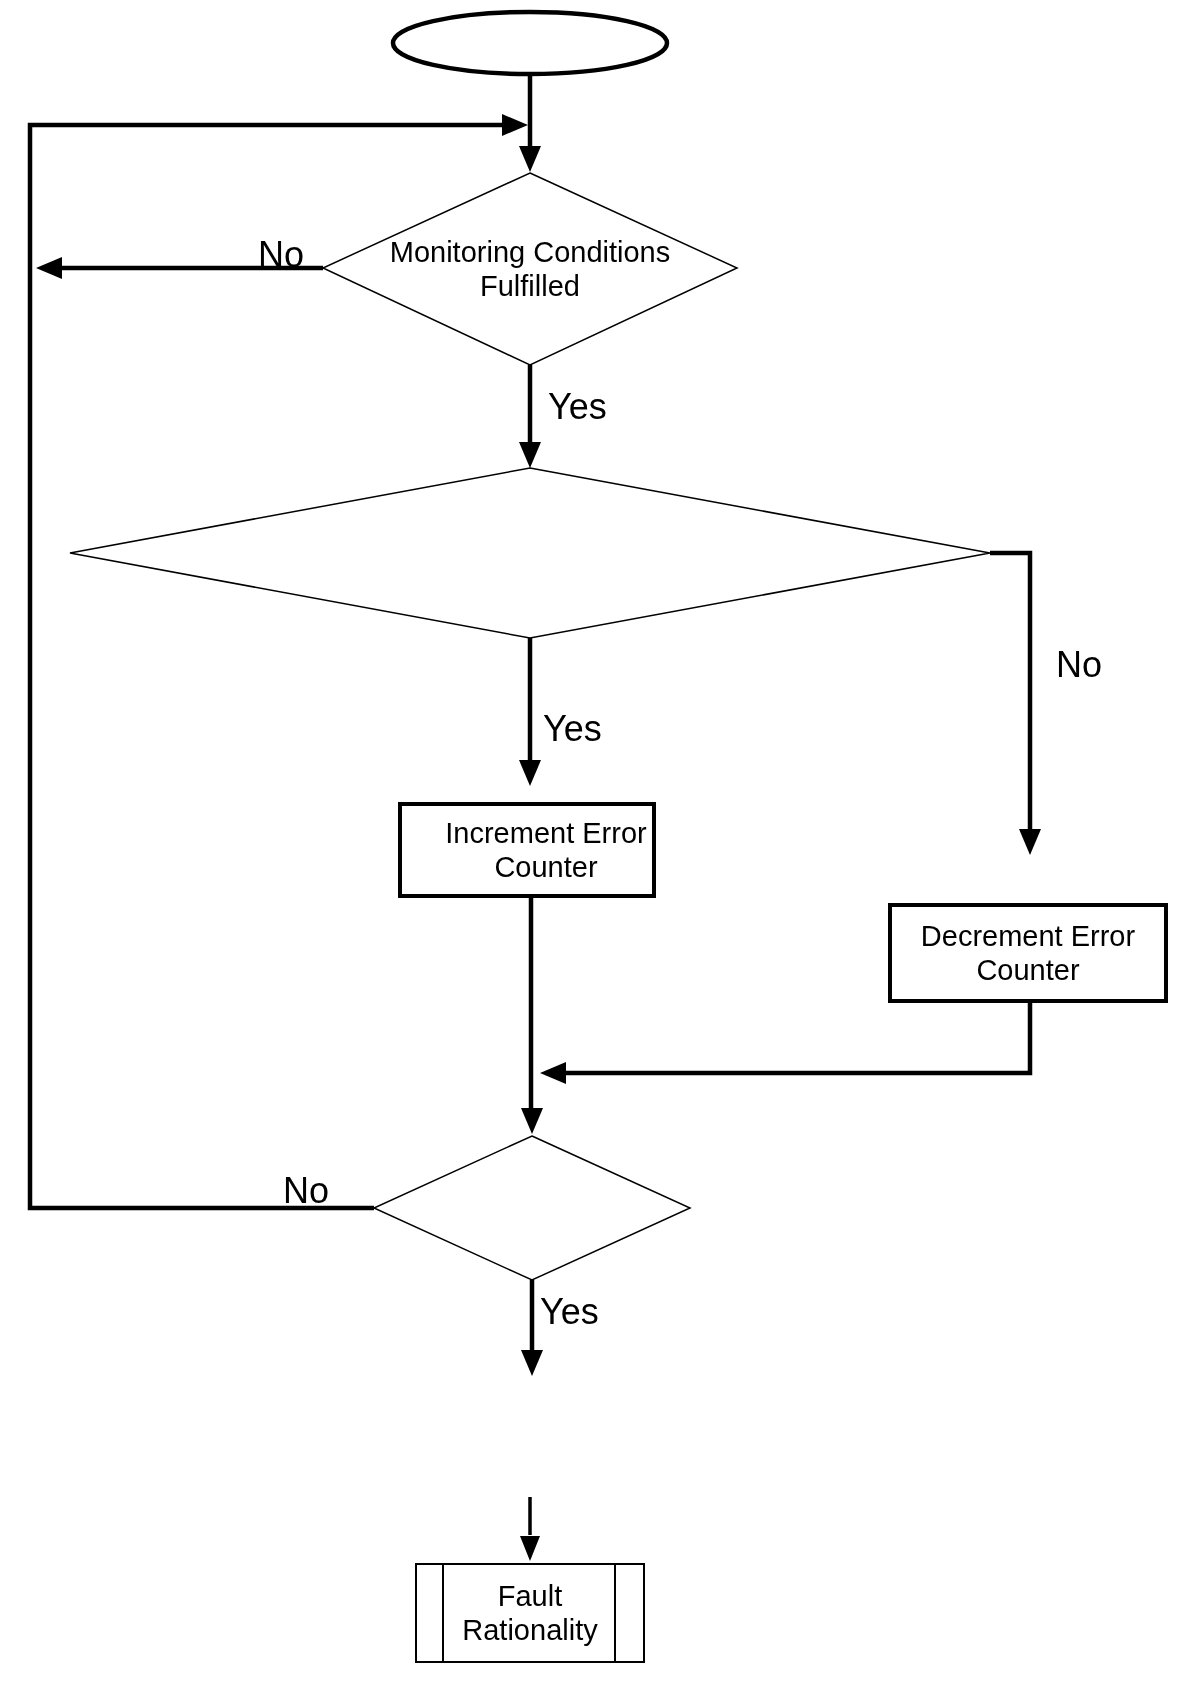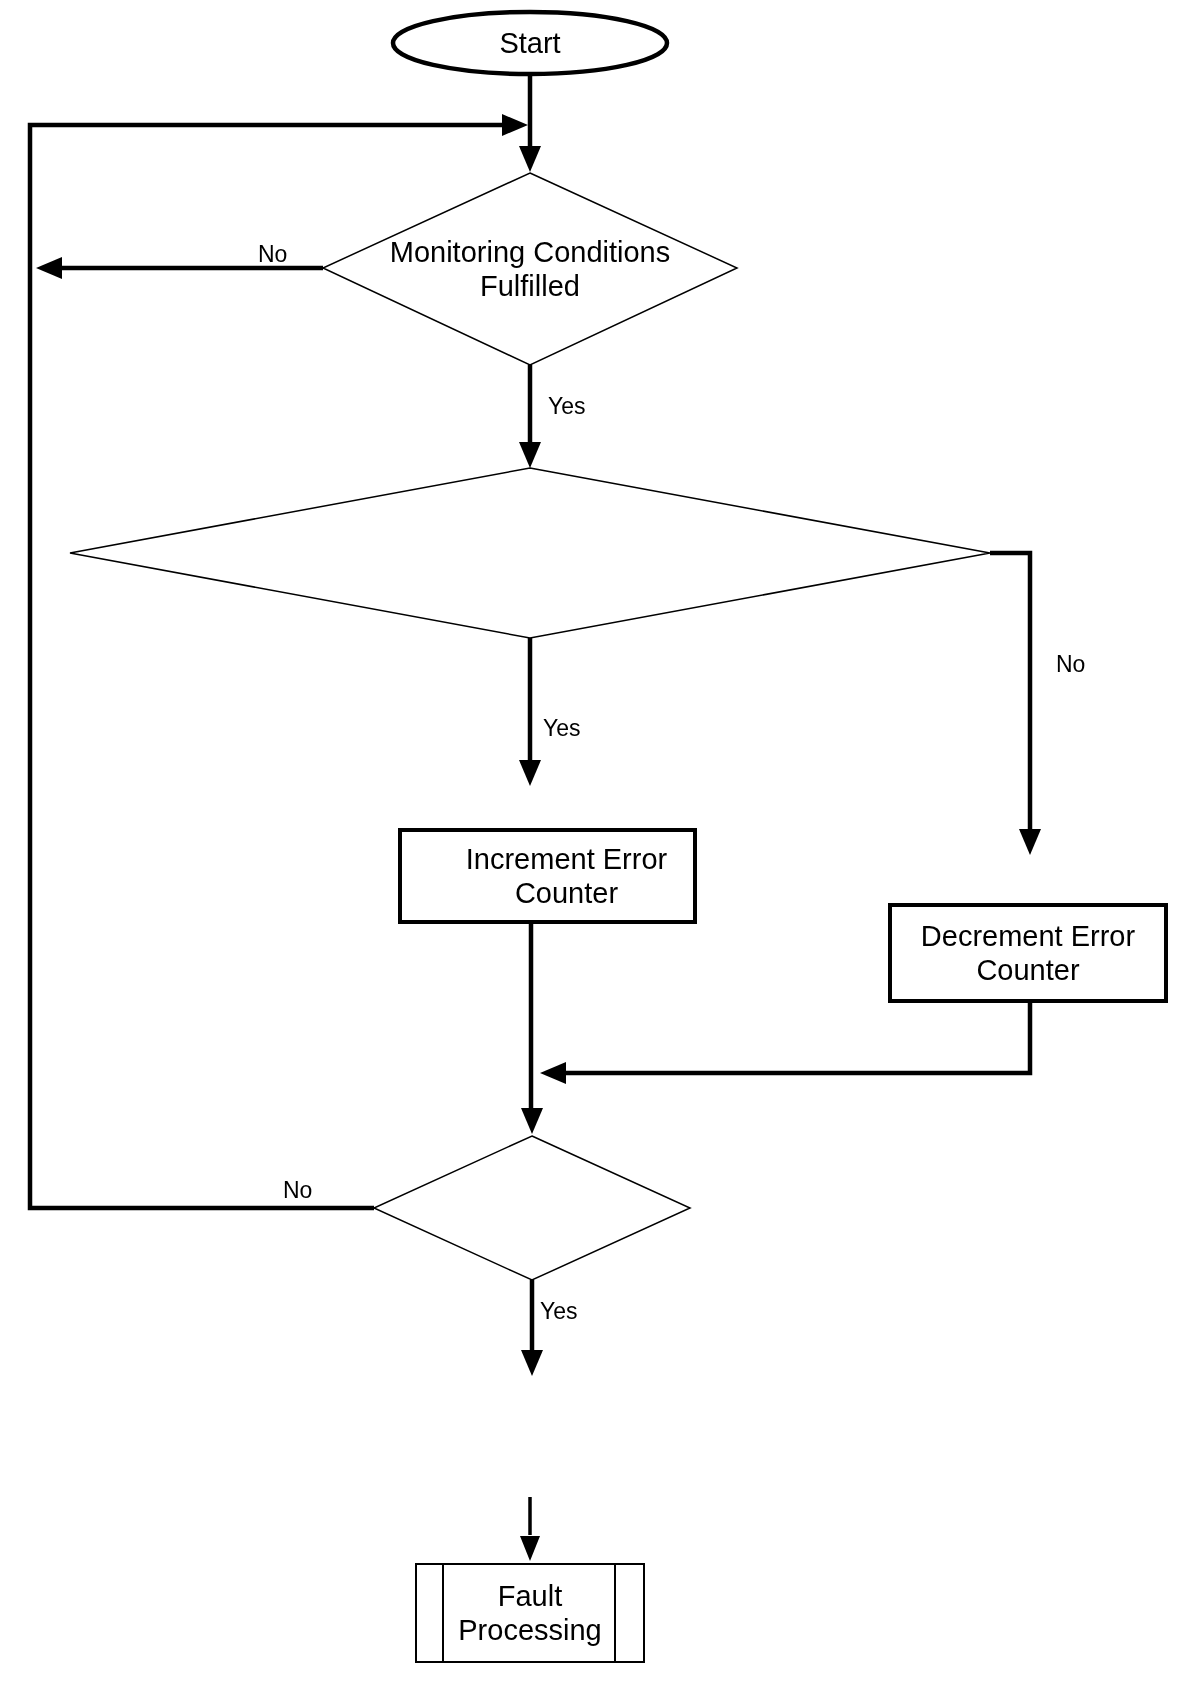--- a/index.html
+++ b/index.html
@@ -44,31 +44,31 @@
   }
   .box.thin { border-width: 2px; }
   .pp-bar {
     position: absolute;
     top: 0; bottom: 0;
     width: 2px;
     background: var(--ink, #000);
   }
   .edge-label {
     position: absolute;
-    font-size: 23px;
+    font-size: 36px;
     line-height: 29px;
     white-space: nowrap;
   }
 
   
   .lbl-start       { left: 393px; top: 12px;   width: 274px; height: 62px;  }
   .lbl-monitoring  { left: 323px; top: 173px;  width: 414px; height: 192px; }
   .lbl-threshold   { left: 94px;  top: 468px;  width: 920px; height: 170px; }
   .lbl-countermax  { left: 374px; top: 1156px; width: 316px; height: 144px; }
-  .box-increment   { left: 398px; top: 828px;  width: 299px; height: 96px; padding-left: 38px;  }
+  .box-increment   { left: 398px; top: 802px;  width: 258px; height: 96px; padding-left: 38px;  }
   .box-decrement   { left: 888px; top: 855px;  width: 280px; height: 100px; margin-top: 48px; }
   .box-malfunction { left: 397px; top: 1378px; width: 265px; height: 119px; }
   .box-fault       { left: 415px; top: 1563px; width: 230px; height: 100px; }
   .bar-left  { left: 27px; }
   .bar-right { left: 199px; }
 
   
   .el-monitoring-no  { left: 258px;  top: 240px;  }
   .el-monitoring-yes { left: 548px;  top: 392px;  }
   .el-threshold-yes  { left: 543px;  top: 714px;  }
@@ -104,30 +104,29 @@
     <polygon class="arrowhead" points="36,268 62,257 62,279"></polygon>
     <polygon class="arrowhead" points="530,468 519,442 541,442"></polygon>
     <polygon class="arrowhead" points="530,786 519,760 541,760"></polygon>
     <polygon class="arrowhead" points="1030,855 1019,829 1041,829"></polygon>
     <polygon class="arrowhead" points="540,1073 566,1062 566,1084"></polygon>
     <polygon class="arrowhead" points="532,1134 521,1108 543,1108"></polygon>
     <polygon class="arrowhead" points="532,1376 521,1350 543,1350"></polygon>
     <polygon class="arrowhead" points="530,1561 520,1536 540,1536"></polygon>
   </svg>
 
-  <div class="txt lbl-start">Start</div>
   <div class="txt lbl-monitoring">Monitoring Conditions
 Fulfilled</div>
 
   <div class="box box-increment">Increment Error
 Counter</div>
   <div class="box box-decrement">Decrement Error
 Counter</div>
   <div class="box thin box-fault">Fault
-Processing</div>
+Rationality</div>
   <div class="box thin box-fault" style="border:none; background:transparent;">
     <span class="pp-bar bar-left"></span>
     <span class="pp-bar bar-right"></span>
   </div>
 
   <div class="edge-label el-monitoring-no">No</div>
   <div class="edge-label el-monitoring-yes">Yes</div>
   <div class="edge-label el-threshold-yes">Yes</div>
   <div class="edge-label el-threshold-no">No</div>
   <div class="edge-label el-countermax-no">No</div>

